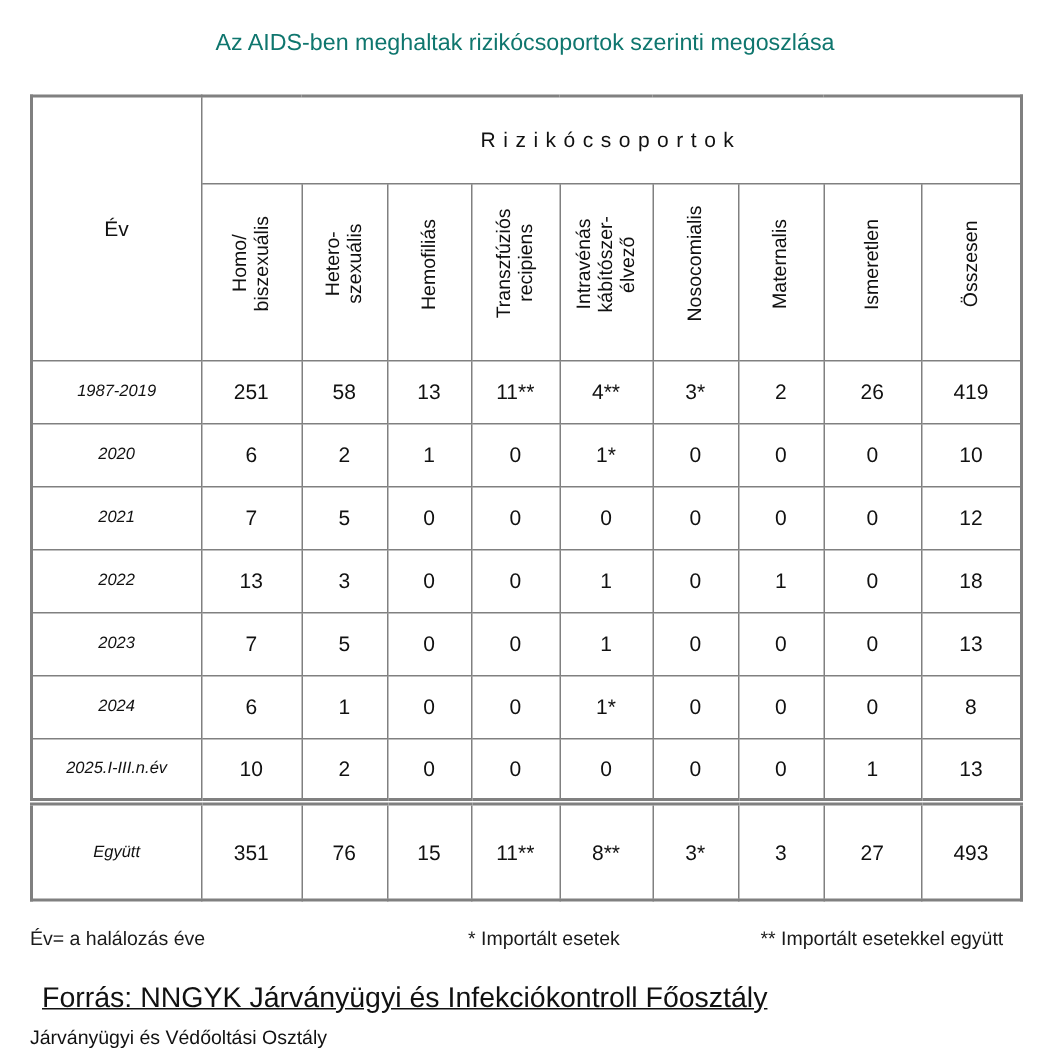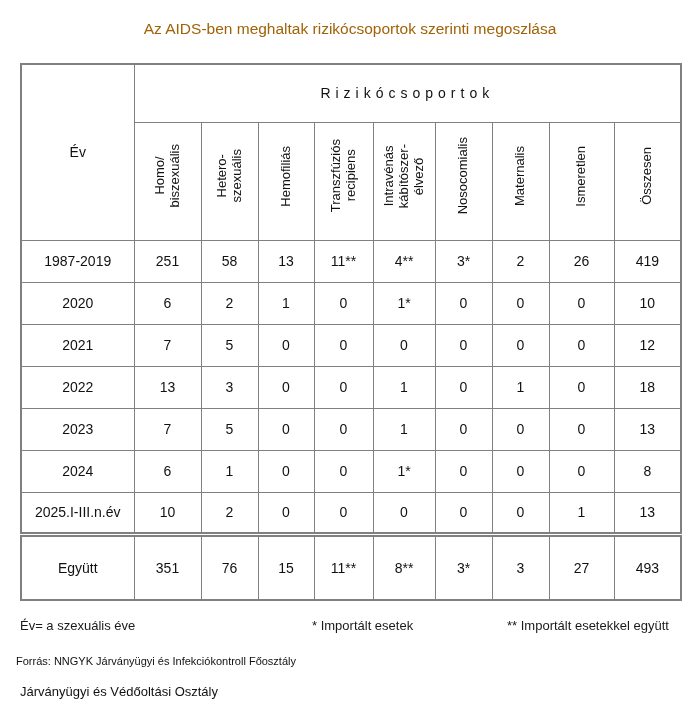--- a/index.html
+++ b/index.html
@@ -8,21 +8,21 @@
     position: relative;
     font-family: "Liberation Sans", sans-serif;
     color: #111111;
   }
   .page-title {
     position: absolute;
     top: 20px; left: 0;
     width: 700px;
     text-align: center;
     font-size: 15.5px;
-    color: #a16207;
+    color: #0f766e;
   }
   table.risk-table {
     position: absolute;
     top: 63px; left: 20px;
     width: 660px;
     border-collapse: collapse;
     table-layout: fixed;
     border: 2px solid #808080;
     font-size: 14px;
     color: #111111;
@@ -46,33 +46,33 @@
     writing-mode: vertical-rl;
     transform: rotate(180deg);
     white-space: pre-line;
     font-size: 13px;
     line-height: 1.15;
     font-weight: normal;
   }
   tr.data-row { height: 42px; }
   tr.total-row { height: 66px; font-weight: bold; }
   tr.total-row td { border-top: 5px double #808080; }
-  td.row-label { font-size: 14px; }
+  td.row-label { font-size: 11px; font-style: italic; }
   .footnotes {
     position: absolute;
     top: 618px; left: 0;
     width: 700px;
     font-size: 13px;
     color: #1a1a1a;
   }
   .footnotes span { position: absolute; top: 0; white-space: nowrap; }
   .fn-year { left: 20px; }
   .fn-imported { left: 312px; }
   .fn-imported-with { left: 507px; }
-  .source-line-1 { position: absolute; top: 655px; left: 16px; font-size: 11px; white-space: nowrap; }
+  .source-line-1 { position: absolute; top: 655px; left: 28px; font-size: 19px; white-space: nowrap; text-decoration: underline; }
   .source-line-2 { position: absolute; top: 684px; left: 20px; font-size: 13px; white-space: nowrap; }
 </style>
 </head>
 <body>
 
 <div class="page-title">Az AIDS-ben meghaltak rizikócsoportok szerinti megoszlása</div>
 
 <table class="risk-table">
   <colgroup>
     <col style="width:113px">
@@ -202,19 +202,19 @@
         <td>8**</td>
         <td>3*</td>
         <td>3</td>
         <td>27</td>
         <td>493</td>
       </tr>
     </tbody>
 </table>
 
 <div class="footnotes">
-  <span class="fn-year">Év= a szexuális éve</span>
+  <span class="fn-year">Év= a halálozás éve</span>
   <span class="fn-imported">* Importált esetek</span>
   <span class="fn-imported-with">** Importált esetekkel együtt</span>
 </div>
 
 <div class="source-line-1">Forrás: NNGYK Járványügyi és Infekciókontroll Főosztály</div>
 <div class="source-line-2">Járványügyi és Védőoltási Osztály</div>
 
 </body></html>

